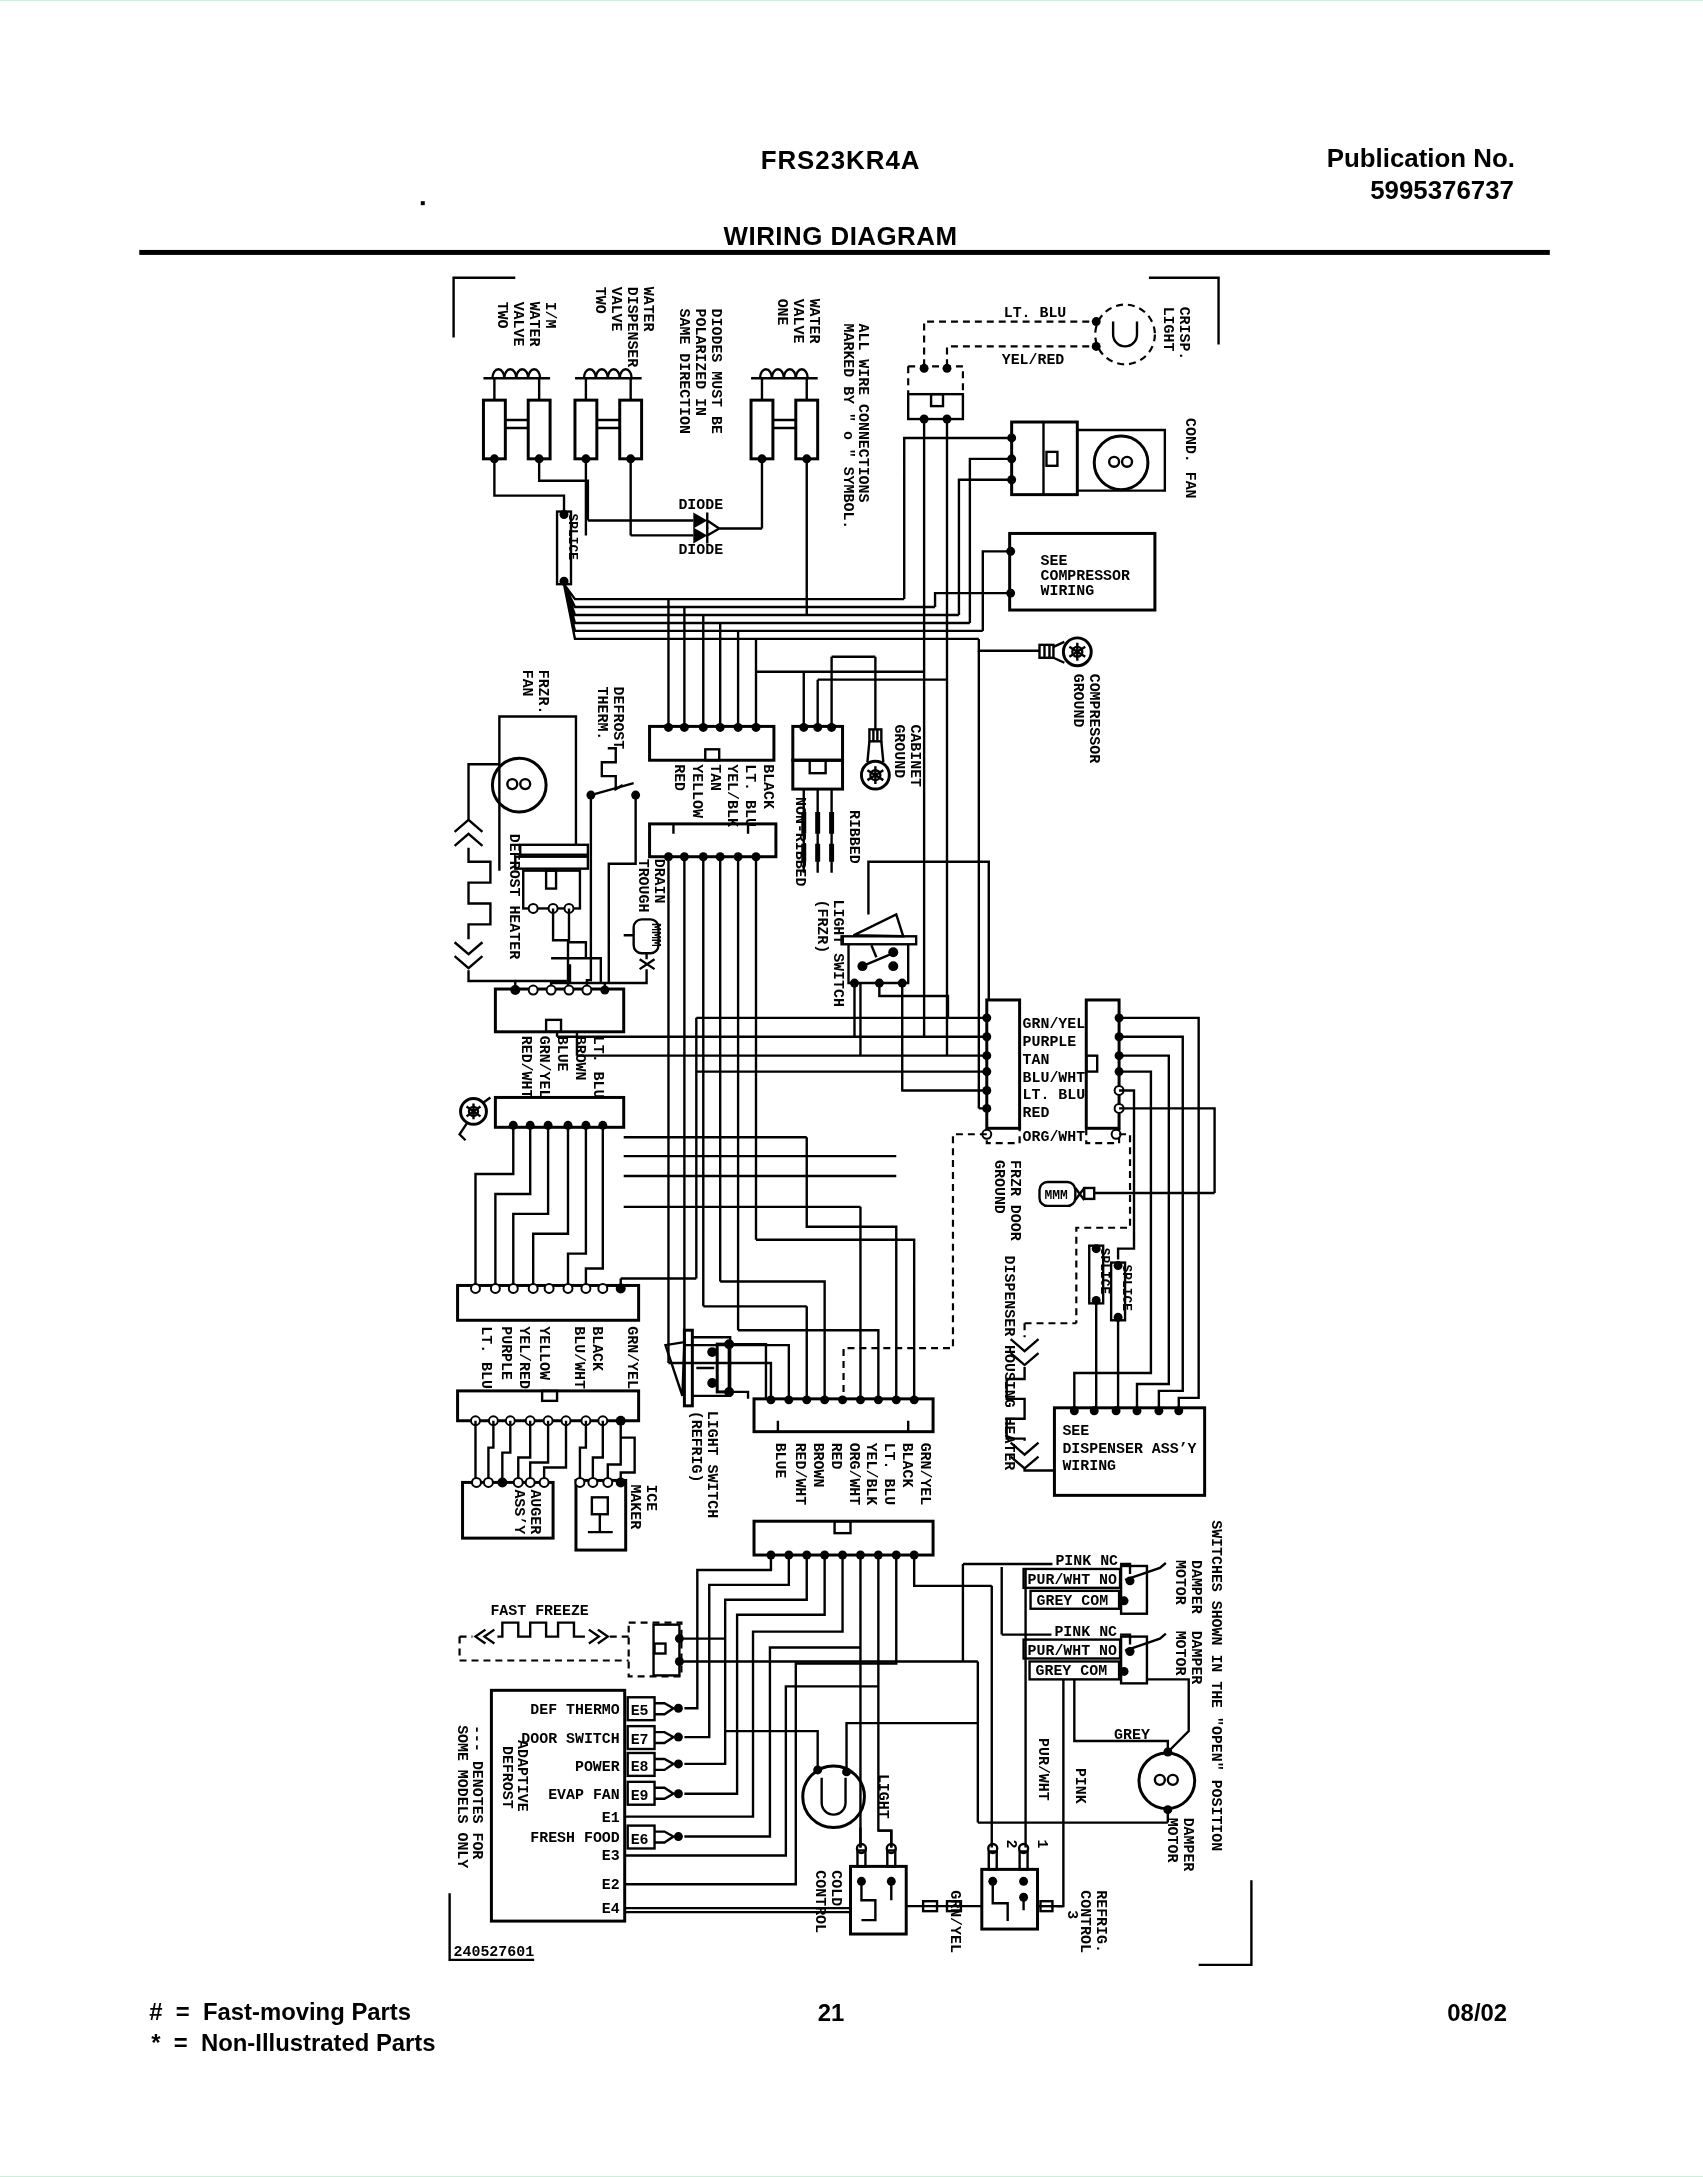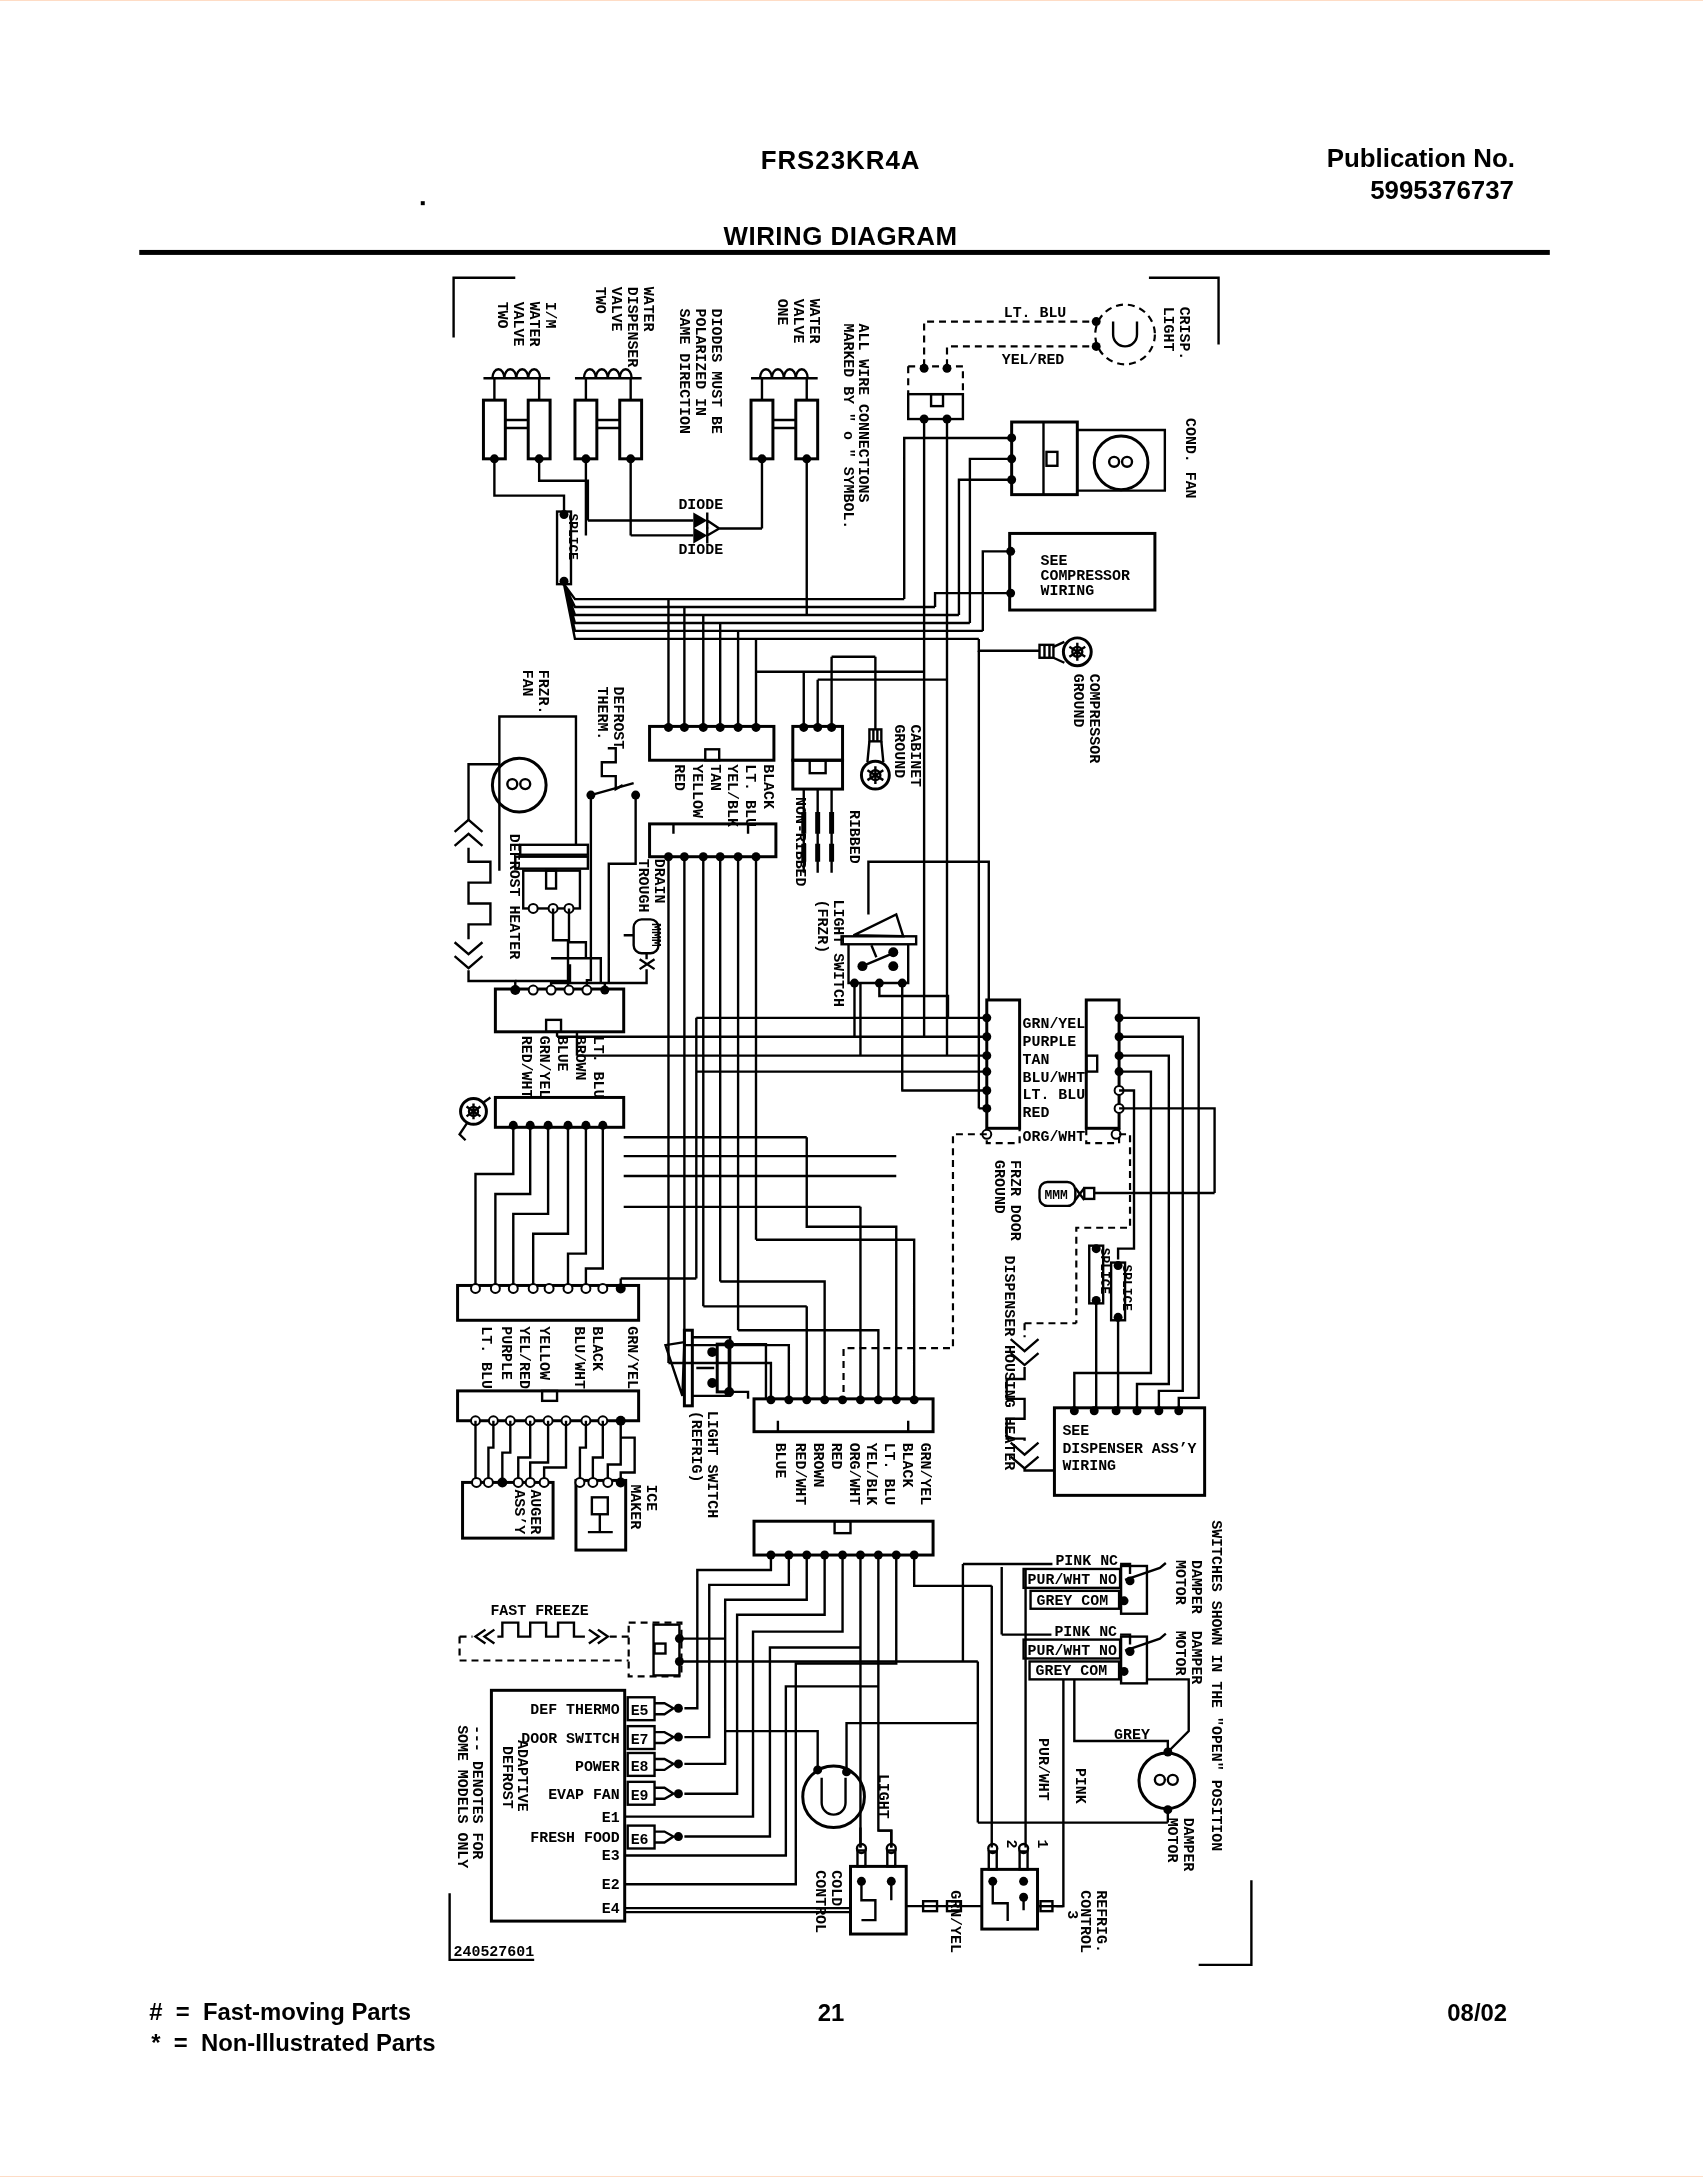--- a/index.html
+++ b/index.html
@@ -1,16 +1,16 @@
 <!DOCTYPE html>
 <html><head>
 <meta charset="utf-8">
 <style>
 html,body{margin:0;padding:0;background:#fff;}
-#page{position:relative;width:1703px;height:2177px;background:#f97316;overflow:hidden;}
+#page{position:relative;width:1703px;height:2177px;background:#22c55e;overflow:hidden;}
 svg{position:absolute;left:0;top:0;}
 .w{fill:none;stroke:#000;stroke-width:2.4;}
 .w3{fill:none;stroke:#000;stroke-width:3;}
 .d{fill:none;stroke:#000;stroke-width:2.2;stroke-dasharray:7 5;}
 .t{font:bold 15px "Liberation Mono",monospace;fill:#000;}
 .t13{font:bold 13px "Liberation Mono",monospace;fill:#000;}
 .hs{font:bold 26px "Liberation Sans",sans-serif;fill:#000;}
 .hf{font:bold 24px "Liberation Sans",sans-serif;fill:#000;}
 .dot{fill:#000;stroke:none;}
 .odot{fill:#fff;stroke:#000;stroke-width:2;}

